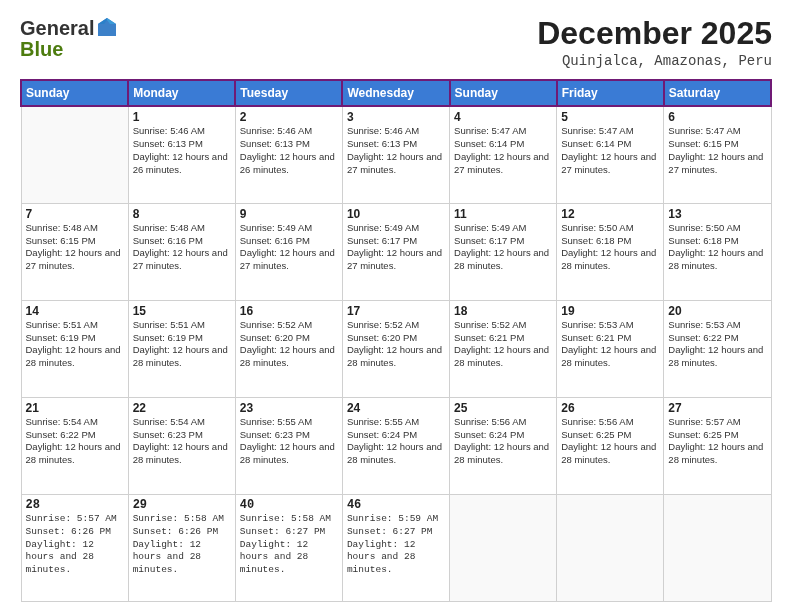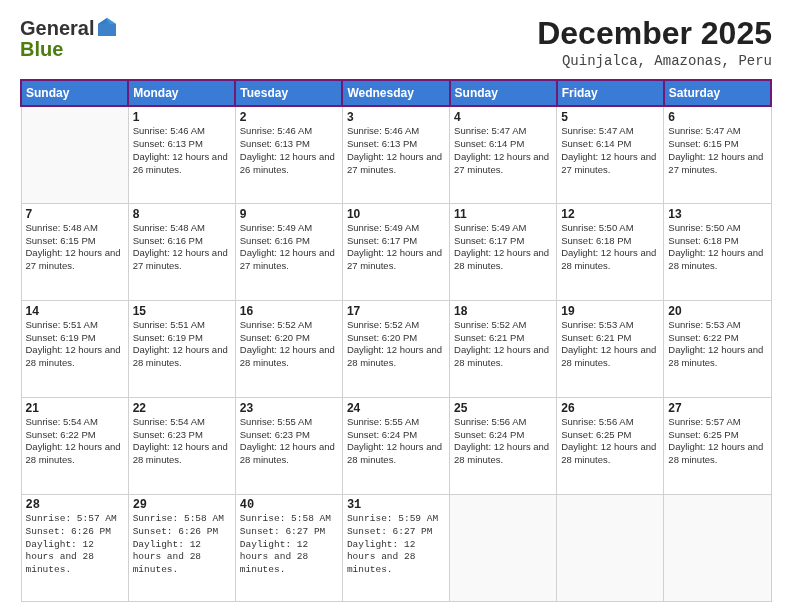--- a/index.html
+++ b/index.html
@@ -359,21 +359,21 @@
 and 28 minutes.</div>
           </td>
           <td>
             <span class="day-num">40</span>
             <div class="day-info">Sunrise: 5:58 AM
 Sunset: 6:27 PM
 Daylight: 12 hours
 and 28 minutes.</div>
           </td>
           <td>
-            <span class="day-num">31</span>
+            <span class="day-num">46</span>
             <div class="day-info">Sunrise: 5:59 AM
 Sunset: 6:27 PM
 Daylight: 12 hours
 and 28 minutes.</div>
           </td>
           <td class="empty"></td>
           <td class="empty"></td>
           <td class="empty"></td>
         </tr>
       </tbody>

